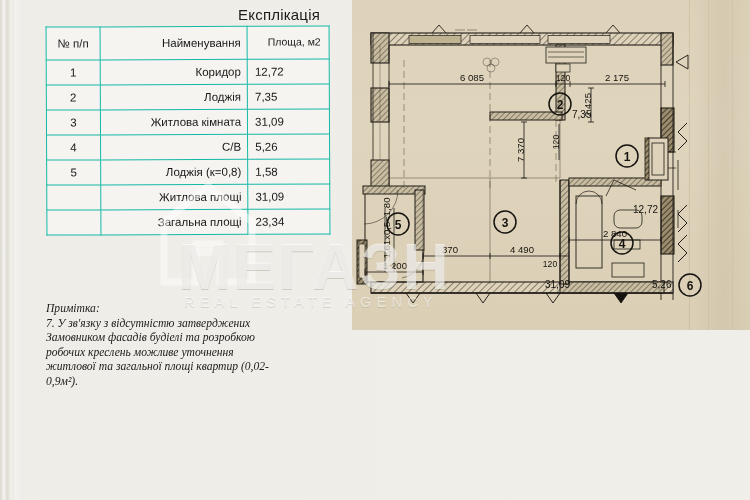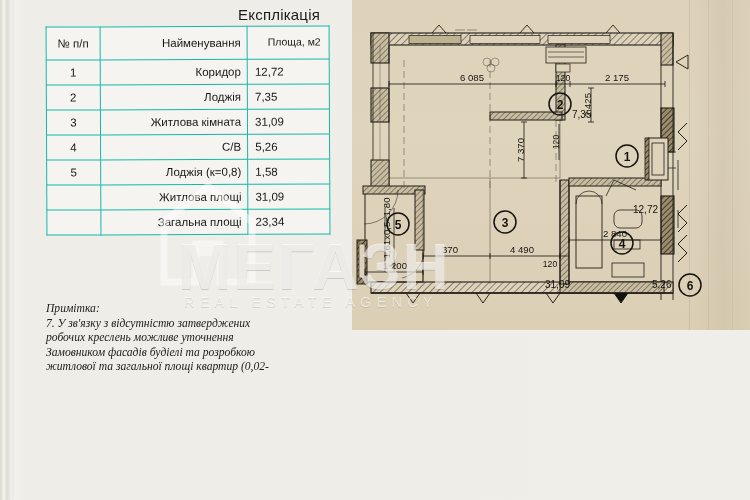--- a/index.html
+++ b/index.html
@@ -144,23 +144,24 @@
       <td class="c-num"></td>
       <td class="c-name">Загальна площі</td>
       <td class="c-area">23,34</td>
     </tr>
   </tbody>
 </table>
 
 <div id="note">
   <span class="hdr">Примітка:</span>
   <span class="hdr">7. У зв'язку з відсутністю затверджених</span>
+  <span class="hdr">Замовником фасадів будіелі та розробкою</span>
   <span class="hdr">робочих креслень можливе уточнення</span>
-  <span class="hdr">Замовником фасадів будіелі та розробкою</span>
   <span class="hdr">житлової та загальної площі квартир (0,02-</span>
+  <span class="hdr">0,9м²).</span>
 </div>
 
 <svg id="plan-svg" viewBox="0 0 750 500">
   <defs>
 
     <pattern id="hatch" width="5" height="5" patternUnits="userSpaceOnUse" patternTransform="rotate(45)">
       <rect width="5" height="5" fill="#ded3ba"></rect>
       <line x1="0" y1="0" x2="0" y2="5" stroke="#2d2720" stroke-width="1"></line>
     </pattern>
     <pattern id="hatch2" width="4" height="4" patternUnits="userSpaceOnUse" patternTransform="rotate(45)">

